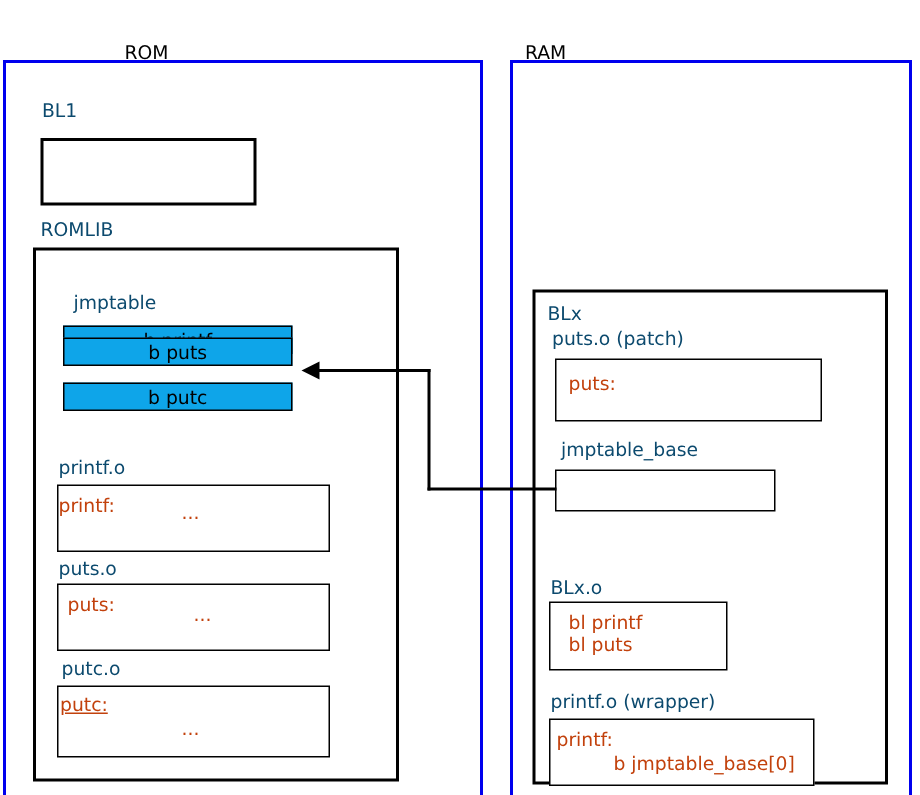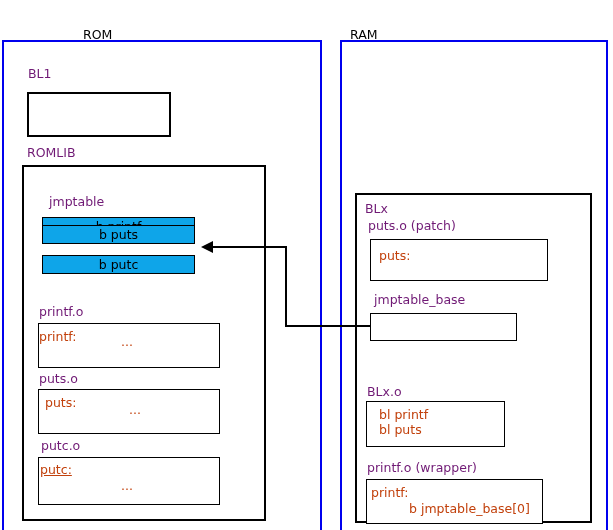--- a/index.html
+++ b/index.html
@@ -27,21 +27,21 @@
   .region-label {
     position: absolute;
     font-size: 12.5px;
     color: #000000;
     white-space: nowrap;
     line-height: 13px;
   }
   .boxlabel {
     position: absolute;
     font-size: 12.5px;
-    color: #701a75;
+    color: #0c4a6e;
     white-space: nowrap;
     line-height: 13px;
   }
   .obox {
     position: absolute;
     border: 2px solid #000000;
     background: #ffffff;
     box-sizing: border-box;
   }
   .ibox {
@@ -125,21 +125,21 @@
 
   <div class="boxlabel" style="left:368px; top:192px;">puts.o (patch)</div>
   <div class="ibox" style="left:370px; top:212px; width:178px; height:42px;">
     <div class="txt" style="left:8px; top:9px;">puts:</div>
   </div>
 
   <div class="boxlabel" style="left:374px; top:266px;">jmptable_base</div>
   <div class="ibox" style="left:370px; top:286px; width:147px; height:28px;"></div>
 
   <div class="boxlabel" style="left:367px; top:358px;">BLx.o</div>
-  <div class="ibox" style="left:366px; top:374px; width:139px; height:46px;">
+  <div class="ibox" style="left:366px; top:374px; width:119px; height:46px;">
     <div class="txt" style="left:12px; top:6px;">bl printf</div>
     <div class="txt" style="left:12px; top:21px;">bl puts</div>
   </div>
 
   <div class="boxlabel" style="left:367px; top:434px;">printf.o (wrapper)</div>
   <div class="ibox" style="left:366px; top:452px; width:177px; height:45px;">
     <div class="txt" style="left:4px; top:6px;">printf:</div>
     <div class="txt" style="left:42px; top:22px;">b jmptable_base[0]</div>
   </div>
 

